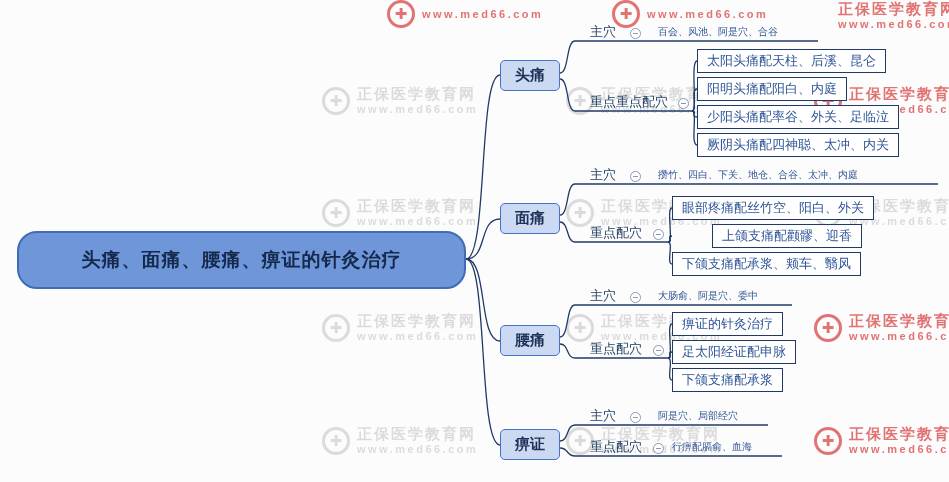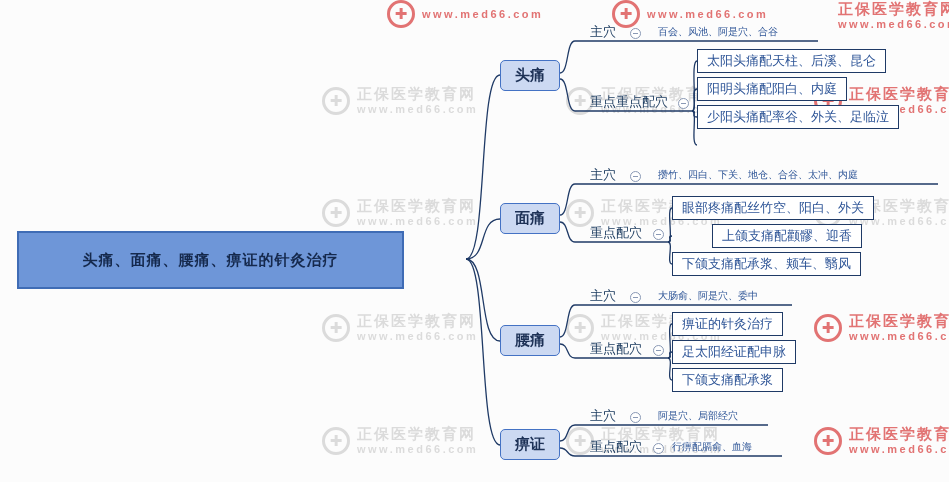--- a/index.html
+++ b/index.html
@@ -13,24 +13,24 @@
     display:flex;align-items:center;justify-content:center;font-size:15px;font-weight:bold;box-sizing:border-box;flex:0 0 auto;}
   .wm .name{font-size:15px;font-weight:bold;letter-spacing:2px;line-height:17px;}
   .wm .url{font-size:11px;font-weight:bold;letter-spacing:2.5px;line-height:14px;}
   .wm.gray{color:rgba(70,70,70,0.18);}
   .wm.red{color:rgba(219,80,80,0.8);}
   
   svg.lines{position:absolute;left:0;top:0;z-index:2;}
   
   .node{position:absolute;z-index:3;box-sizing:border-box;text-align:center;}
   .root{
-    left:17px;top:231px;width:387px;height:58px;
-    background:#6e96d8;border:2px solid #3f6cb5;border-radius:0;
+    left:17px;top:231px;width:449px;height:58px;
+    background:#6e96d8;border:2px solid #3f6cb5;border-radius:20px;
     display:flex;align-items:center;justify-content:center;
-    font-size:15px;font-weight:600;color:#15294d;letter-spacing:1px;
+    font-size:19px;font-weight:600;color:#15294d;letter-spacing:1px;
   }
   .branch{
     width:60px;height:31px;background:#ccd9f2;border:1.5px solid #4472c4;border-radius:5px;
     display:flex;align-items:center;justify-content:center;
     font-size:15px;font-weight:600;color:#1d3156;
   }
   .glabel{position:absolute;z-index:3;font-size:13px;font-weight:400;color:#17375c;line-height:16px;white-space:nowrap;}
   .leaf{position:absolute;z-index:3;font-size:10px;color:#2e5597;line-height:16px;white-space:nowrap;}
   .boxleaf{
     position:absolute;z-index:3;height:24px;display:flex;align-items:center;padding:0 9px;
@@ -198,20 +198,21 @@
 
   <div class="glabel" style="left:590px;top:24px">主穴</div>
   <div class="collapse" style="left:630px;top:28px"></div>
   <div class="leaf" style="left:658px;top:24px">百会、风池、阿是穴、合谷</div>
 
   <div class="glabel" style="left:590px;top:94px">重点重点配穴</div>
   <div class="collapse" style="left:678px;top:98px"></div>
   <div class="boxleaf" style="left:697px;top:49px">太阳头痛配天柱、后溪、昆仑</div>
   <div class="boxleaf" style="left:697px;top:77px">阳明头痛配阳白、内庭</div>
   <div class="boxleaf" style="left:697px;top:105px">少阳头痛配率谷、外关、足临泣</div>
+  <div class="boxleaf" style="left:697px;top:133px">厥阴头痛配四神聪、太冲、内关</div>
 
   <div class="glabel" style="left:590px;top:167px">主穴</div>
   <div class="collapse" style="left:630px;top:171px"></div>
   <div class="leaf" style="left:658px;top:167px">攒竹、四白、下关、地仓、合谷、太冲、内庭</div>
 
   <div class="glabel" style="left:590px;top:225px">重点配穴</div>
   <div class="collapse" style="left:653px;top:229px"></div>
   <div class="boxleaf" style="left:672px;top:196px">眼部疼痛配丝竹空、阳白、外关</div>
   <div class="boxleaf" style="left:712px;top:224px">上颌支痛配颧髎、迎香</div>
   <div class="boxleaf" style="left:672px;top:252px">下颌支痛配承浆、颊车、翳风</div>

